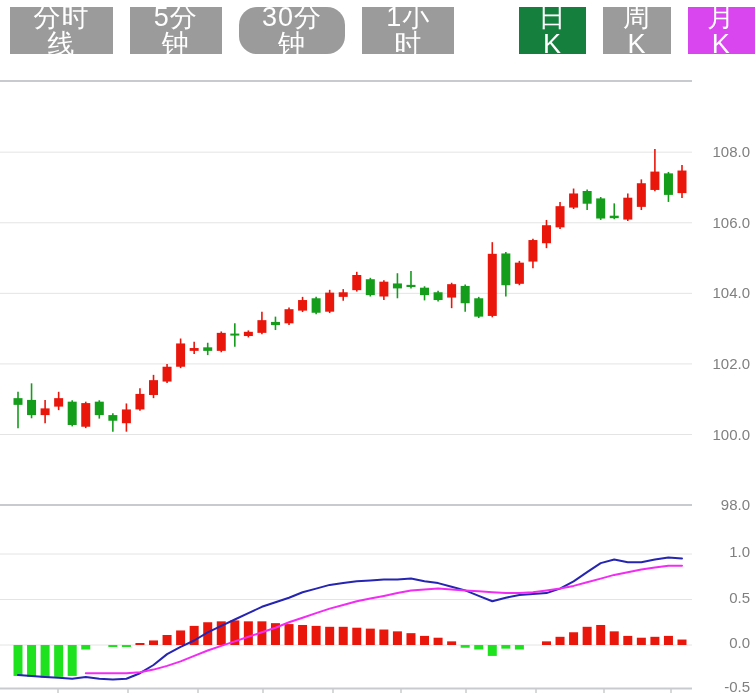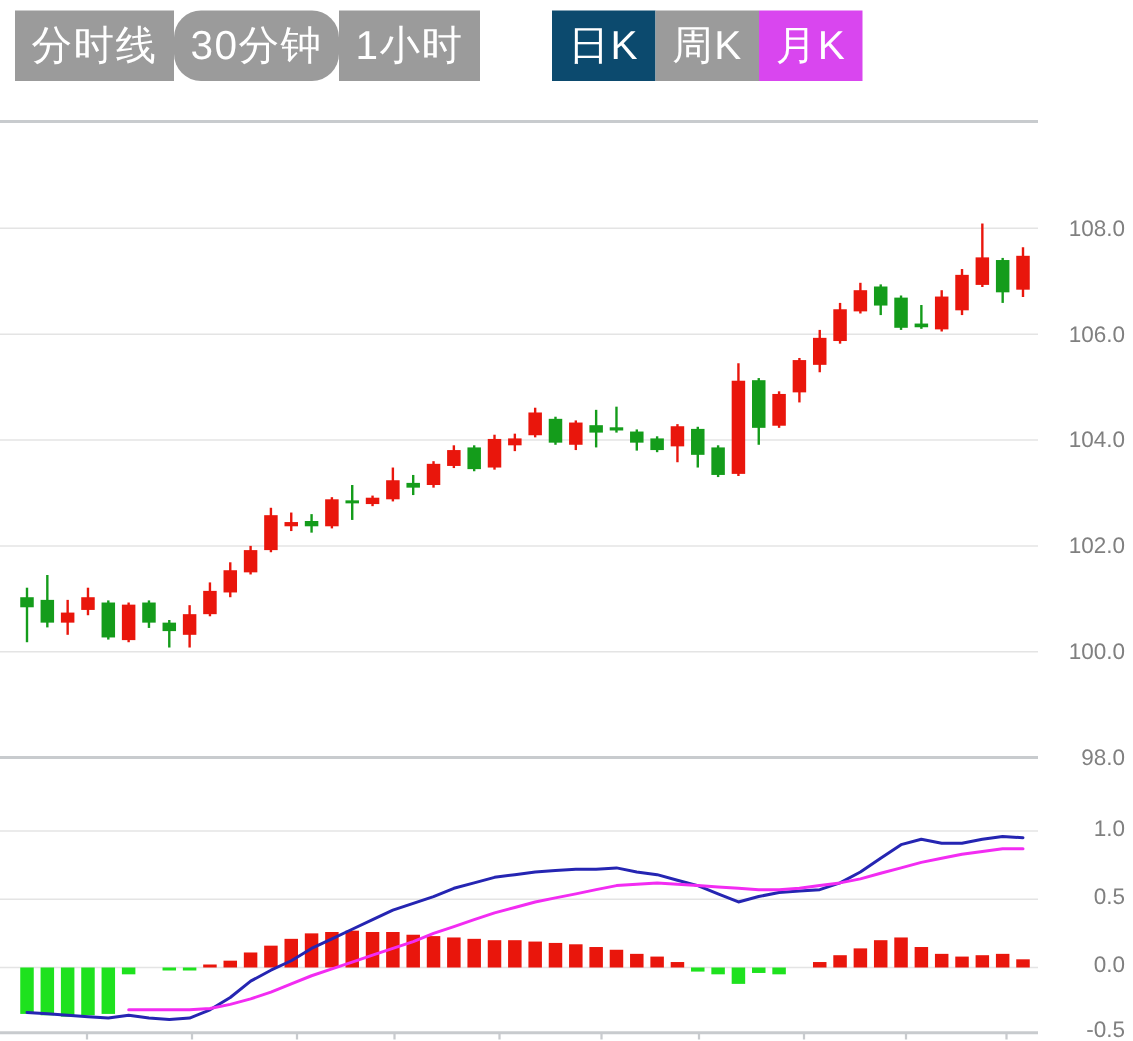--- a/index.html
+++ b/index.html
@@ -1,31 +1,32 @@
 <!DOCTYPE html>
 <html><head>
 <meta charset="utf-8">
 <style>
   html,body{margin:0;padding:0;background:#ffffff;}
   body{width:755px;height:694px;position:relative;overflow:hidden;
        font-family:"Liberation Sans",sans-serif;}
-  .toolbar{position:absolute;top:7px;left:10px;display:flex;}
+  .toolbar{position:absolute;top:7px;left:10px;display:flex;gap:17px;}
   .tab-btn{height:47px;border:none;display:flex;align-items:center;justify-content:center;
            padding:0 11px;font-size:27px;line-height:1;color:#fff;cursor:pointer;
            font-family:"Liberation Sans",sans-serif;letter-spacing:1px;}
   .chart-svg{position:absolute;top:0;left:0;}
 </style>
 </head>
 <body>
 
 <div class="toolbar" id="toolbar">
     <button class="tab-btn" style="background: rgb(155, 155, 155); color: rgb(255, 255, 255);">分时线</button>
+    <button class="tab-btn" style="background: rgb(155, 155, 155); color: rgb(255, 255, 255);">5分钟</button>
     <button class="tab-btn" style="background: rgb(155, 155, 155); color: rgb(255, 255, 255); border-radius: 18px;">30分钟</button>
     <button class="tab-btn" style="background: rgb(155, 155, 155); color: rgb(255, 255, 255);">1小时</button>
-    <button class="tab-btn" style="background: #0c4a6e; color: rgb(255, 255, 255); margin-left: 48px;">日K</button>
+    <button class="tab-btn" style="background: #15803d; color: rgb(255, 255, 255); margin-left: 48px;">日K</button>
     <button class="tab-btn" style="background: rgb(155, 155, 155); color: rgb(255, 255, 255);">周K</button>
     <button class="tab-btn" style="background: #d946ef; color: rgb(255, 255, 255);">月K</button>
   </div>
 
 <svg id="chart" class="chart-svg" width="755" height="694">
     <g>
       <line x1="0" y1="81" x2="692" y2="81" stroke="#c8cbce" stroke-width="2"></line>
       <line x1="0" y1="152.18" x2="692" y2="152.18" stroke="#e4e4e4" stroke-width="1"></line>
       <line x1="0" y1="222.76" x2="692" y2="222.76" stroke="#e4e4e4" stroke-width="1"></line>
       <line x1="0" y1="293.34000000000003" x2="692" y2="293.34000000000003" stroke="#e4e4e4" stroke-width="1"></line>

